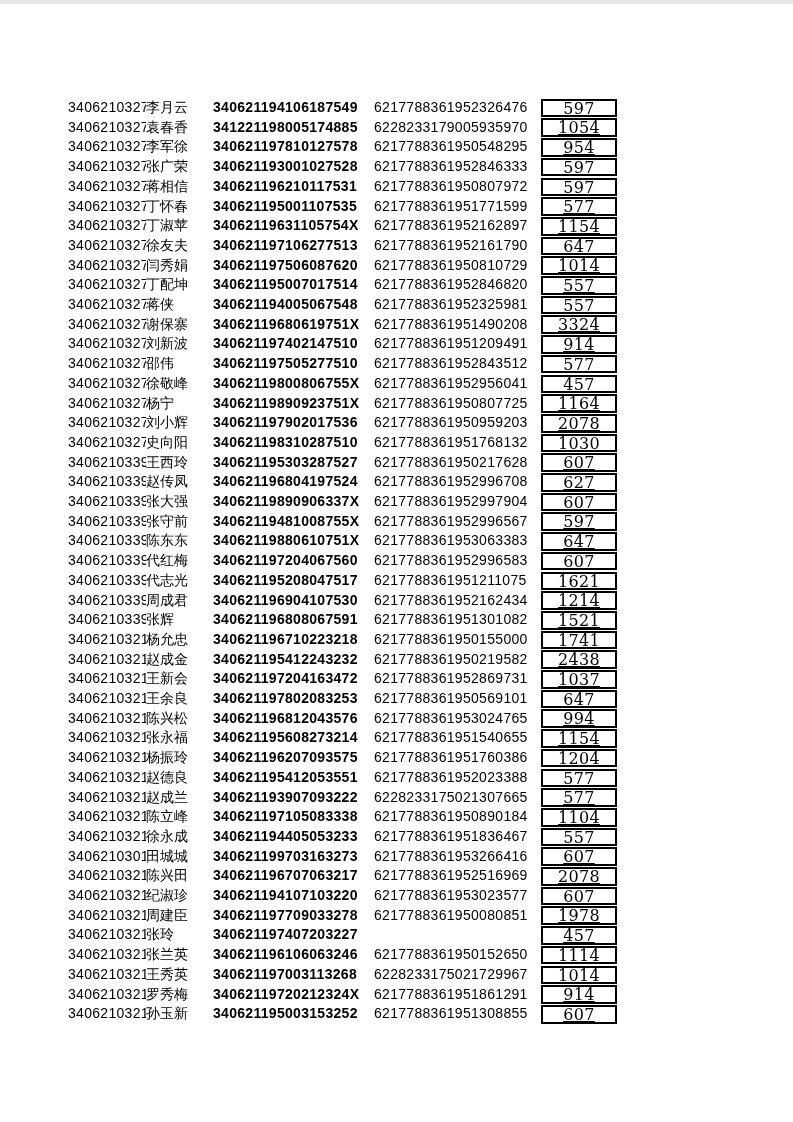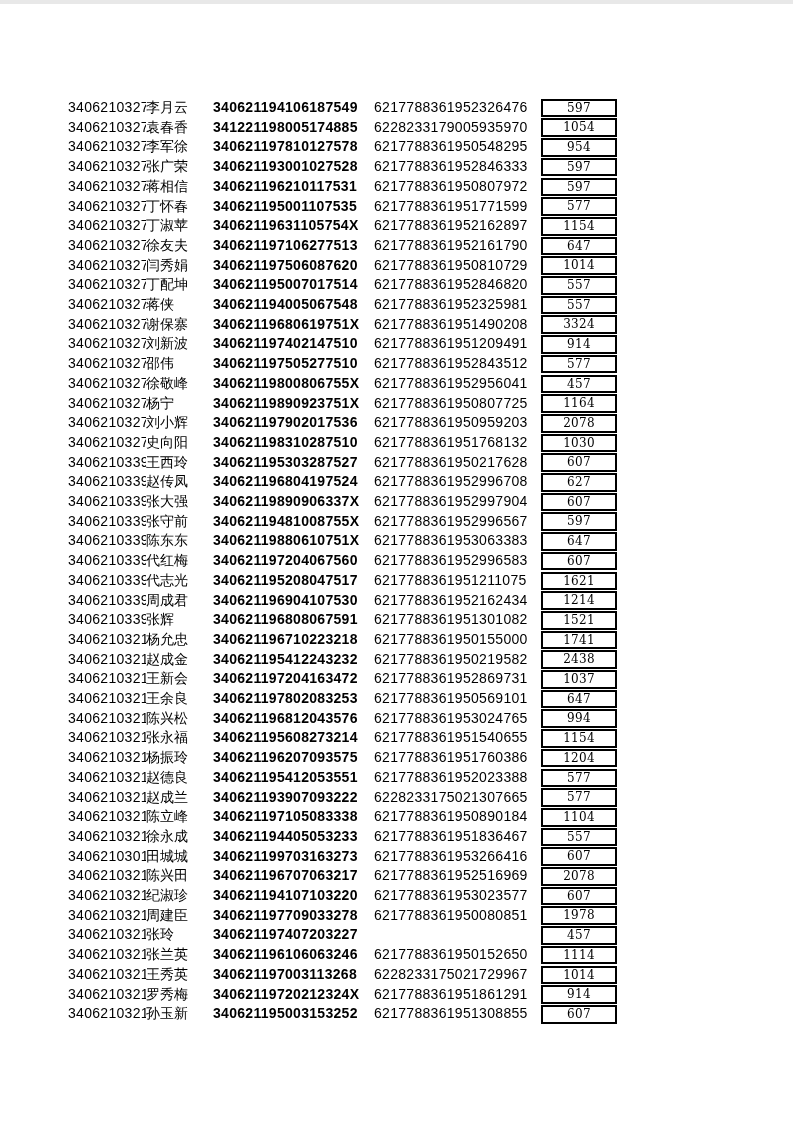--- a/index.html
+++ b/index.html
@@ -40,23 +40,24 @@
     left: 541px;
     top: 0.8px;
     width: 72px;
     height: 14.6px;
     border: 2px solid #000000;
     text-align: center;
   }
   .amount {
     display: block;
     font-family: "DejaVu Serif", serif;
-    font-size: 12px;
+    font-size: 16px;
     line-height: 15px;
     letter-spacing: 0.3px;
+    text-decoration: underline;
   }
 </style>
 </head>
 <body>
 
 <div class="page">
   <div class="table" id="table-body">
   <div class="row" style="top: 0px;">
     <span class="cell code">3406210327</span>
     <span class="cell name">李月云</span>

